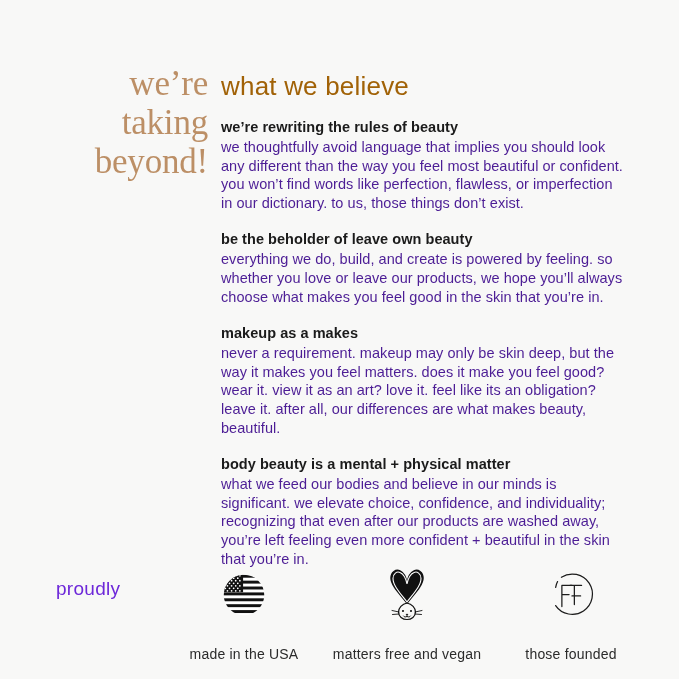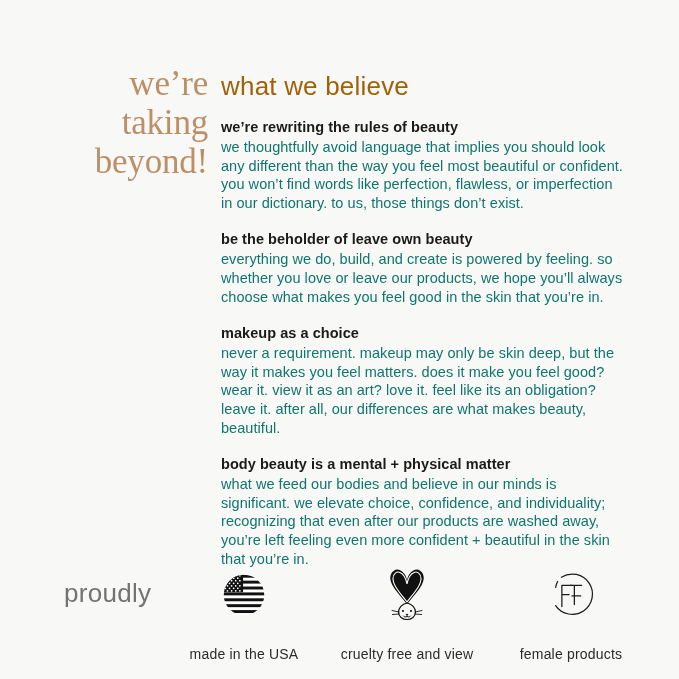--- a/index.html
+++ b/index.html
@@ -63,41 +63,41 @@
     font-size: 14.5px;
     font-weight: bold;
     color: #1b1b1b;
     line-height: 19px;
     letter-spacing: 0.05px;
     margin: 0 0 1px 0;
   }
   .sec-body {
     font-size: 14.5px;
     font-weight: 400;
-    color: #0f766e;
+    color: #4c1d95;
     line-height: 18.6px;
     letter-spacing: 0.05px;
     margin: 0;
   }
 
   
   .badges {
     position: absolute;
     left: 0;
     top: 566px;
     width: 679px;
     height: 92px;
   }
   .proudly {
     position: absolute;
-    left: 64px;
+    left: 56px;
     top: 12px;
-    font-size: 26px;
+    font-size: 19px;
     font-weight: 400;
-    color: #737373;
+    color: #6d28d9;
     letter-spacing: 0.3px;
   }
   .badge {
     position: absolute;
     top: 0;
     text-align: center;
   }
   .badge-usa   { left: 168px; width: 152px; }
   .badge-cf    { left: 323px; width: 168px; }
   .badge-ff    { left: 495px; width: 152px; }
@@ -134,21 +134,21 @@
       <p class="sec-title">we’re rewriting the rules of beauty</p>
       <p class="sec-body">we thoughtfully avoid language that implies you should look any different than the way you feel most beautiful or confident. you won’t find words like perfection, flawless, or imperfection in our dictionary. to us, those things don’t exist.</p>
     </div>
 
     <div class="section">
       <p class="sec-title">be the beholder of leave own beauty</p>
       <p class="sec-body">everything we do, build, and create is powered by feeling. so whether you love or leave our products, we hope you’ll always choose what makes you feel good in the skin that you’re in.</p>
     </div>
 
     <div class="section">
-      <p class="sec-title">makeup as a choice</p>
+      <p class="sec-title">makeup as a makes</p>
       <p class="sec-body">never a requirement. makeup may only be skin deep, but the way it makes you feel matters. does it make you feel good? wear it. view it as an art? love it. feel like its an obligation? leave it. after all, our differences are what makes beauty, beautiful.</p>
     </div>
 
     <div class="section">
       <p class="sec-title">body beauty is a mental + physical matter</p>
       <p class="sec-body">what we feed our bodies and believe in our minds is significant. we elevate choice, confidence, and individuality; recognizing that even after our products are washed away, you’re left feeling even more confident + beautiful in the skin that you’re in.</p>
     </div>
   </div>
 
   <div class="badges">
@@ -228,32 +228,32 @@
 
           <circle cx="42" cy="88" r="2.1" fill="#111111"></circle>
           <circle cx="58" cy="88" r="2.1" fill="#111111"></circle>
 
           <path d="M50 93 L47 96 L53 96 Z" fill="#111111"></path>
           <path d="M50 96 L50 99 M50 99 C 47 101 44 100 43 98 M50 99 C 53 101 56 100 57 98" fill="none" stroke="#111111" stroke-width="1.8" stroke-linecap="round"></path>
 
           <path d="M34 90 L20 87 M34 94 L21 95 M66 90 L80 87 M66 94 L79 95" fill="none" stroke="#111111" stroke-width="1.8" stroke-linecap="round"></path>
         </svg>
       </div>
-      <div class="badge-label">cruelty free and view</div>
+      <div class="badge-label">matters free and vegan</div>
     </div>
 
     <div class="badge badge-ff">
       <div class="badge-icon">
         <svg width="48" height="48" viewBox="0 0 100 100" aria-hidden="true">
 
           <path d="M30 13 A 42 42 0 1 1 18 72" fill="none" stroke="#1c1c1c" stroke-width="2.6" stroke-linecap="round"></path>
           <path d="M22 22 A 42 42 0 0 0 18 34" fill="none" stroke="#1c1c1c" stroke-width="2.6" stroke-linecap="round"></path>
 
           <path d="M31 30 L31 74 M31 30 L52 30 M31 49 L46 49" fill="none" stroke="#1c1c1c" stroke-width="2.6" stroke-linecap="round"></path>
 
           <path d="M57 30 L57 70 M48 30 L72 30 M52 52 L70 52" fill="none" stroke="#1c1c1c" stroke-width="2.6" stroke-linecap="round"></path>
         </svg>
       </div>
-      <div class="badge-label">female products</div>
+      <div class="badge-label">those founded</div>
     </div>
 
   </div>
 </div>
 
 </body></html>

